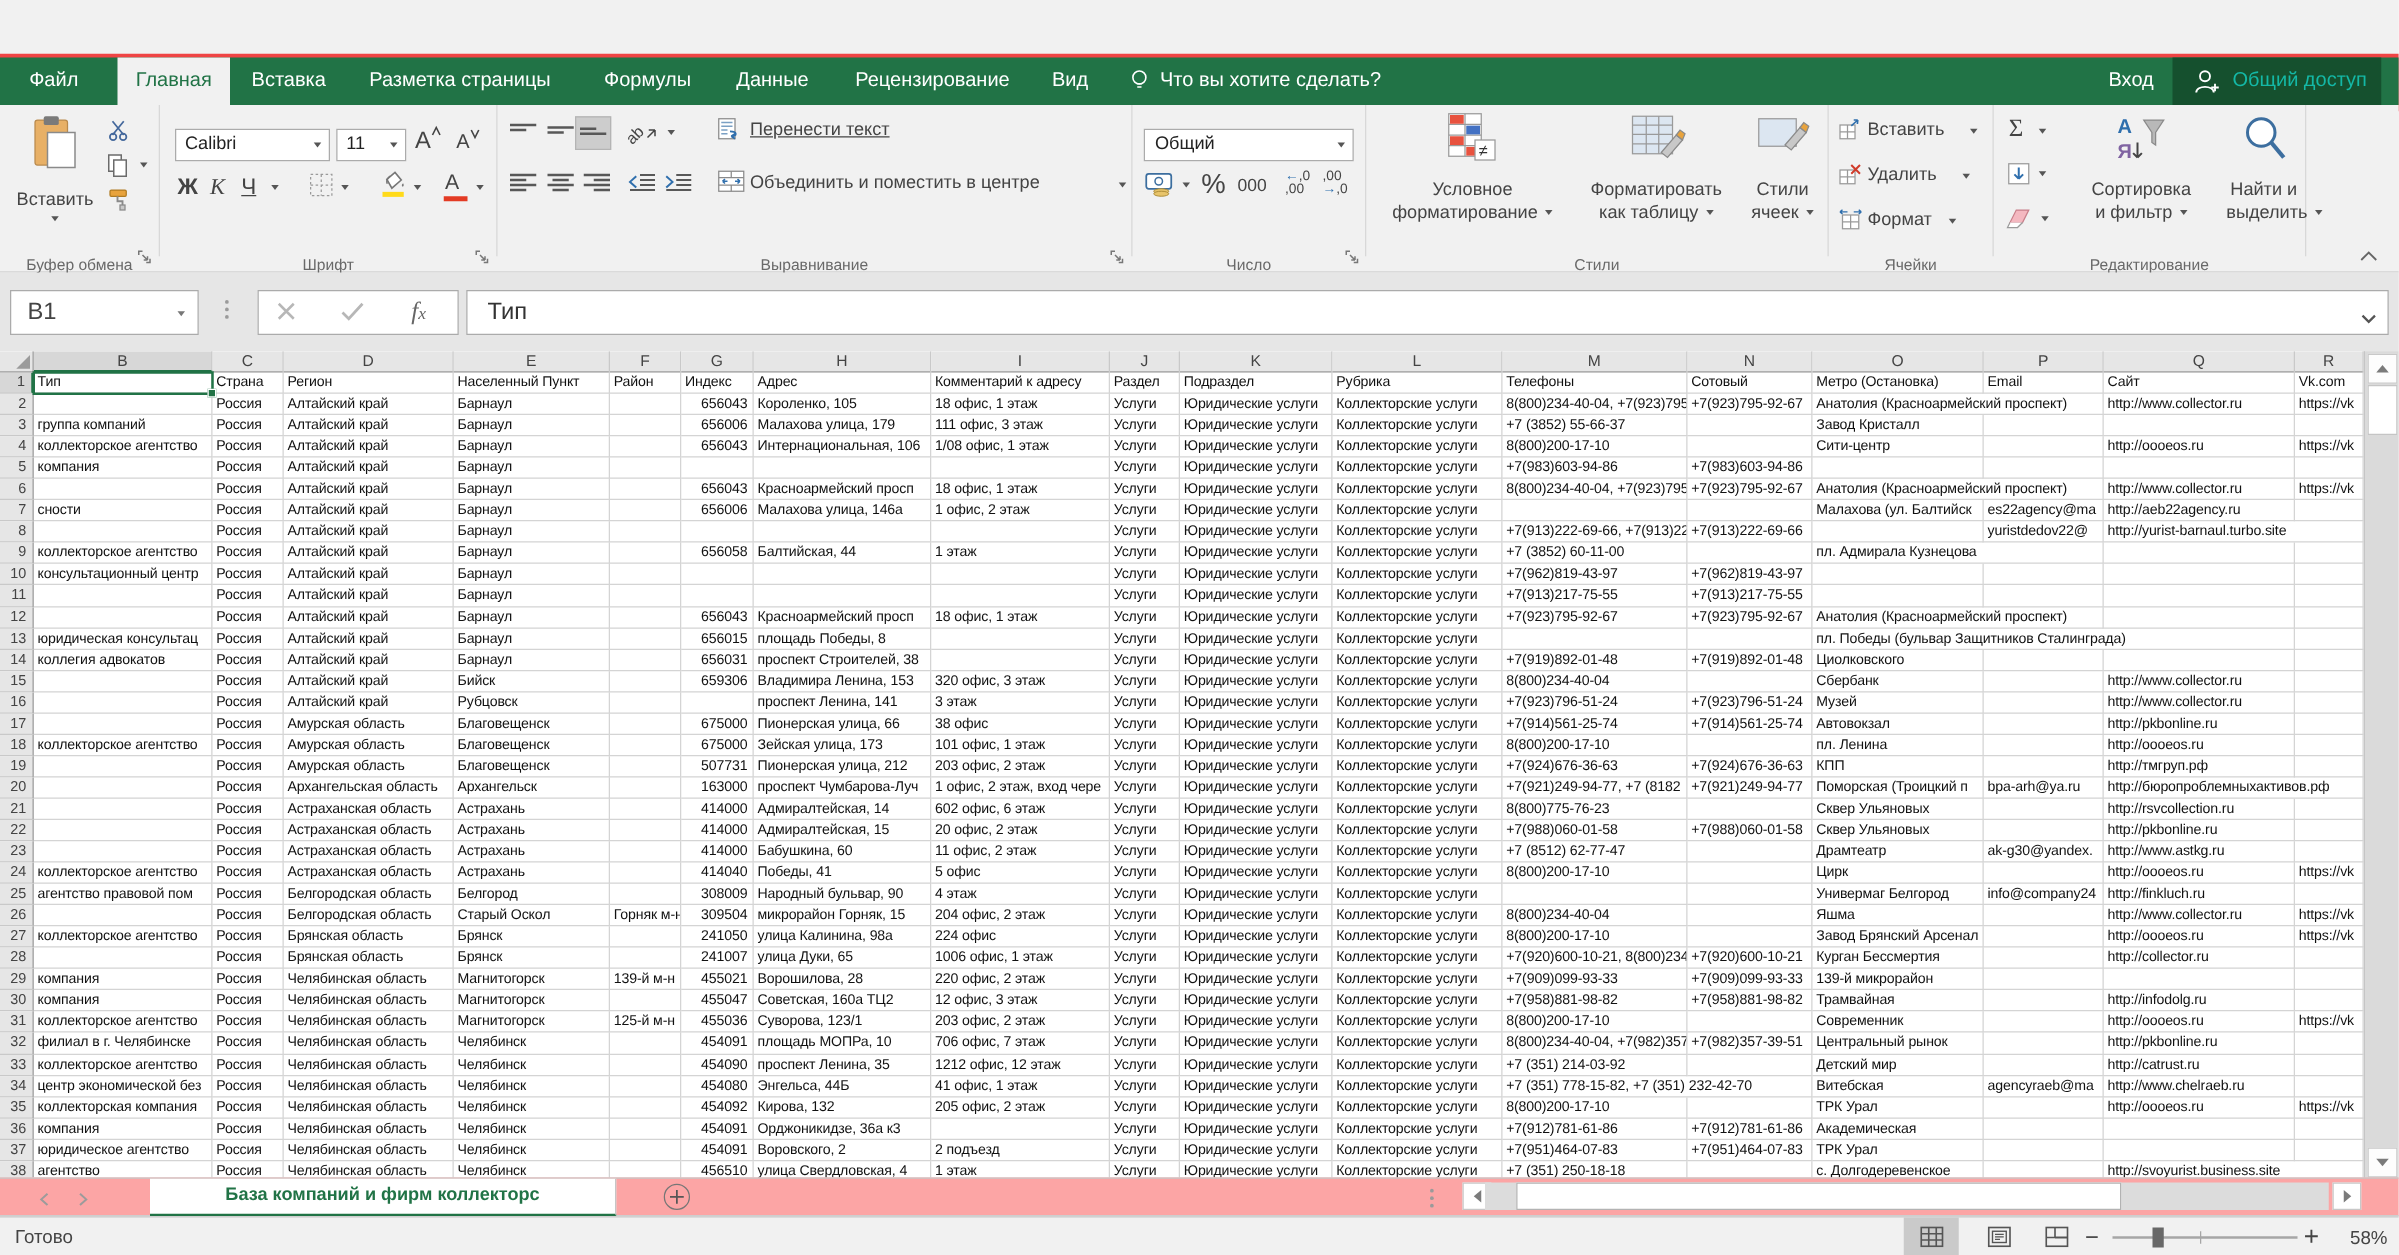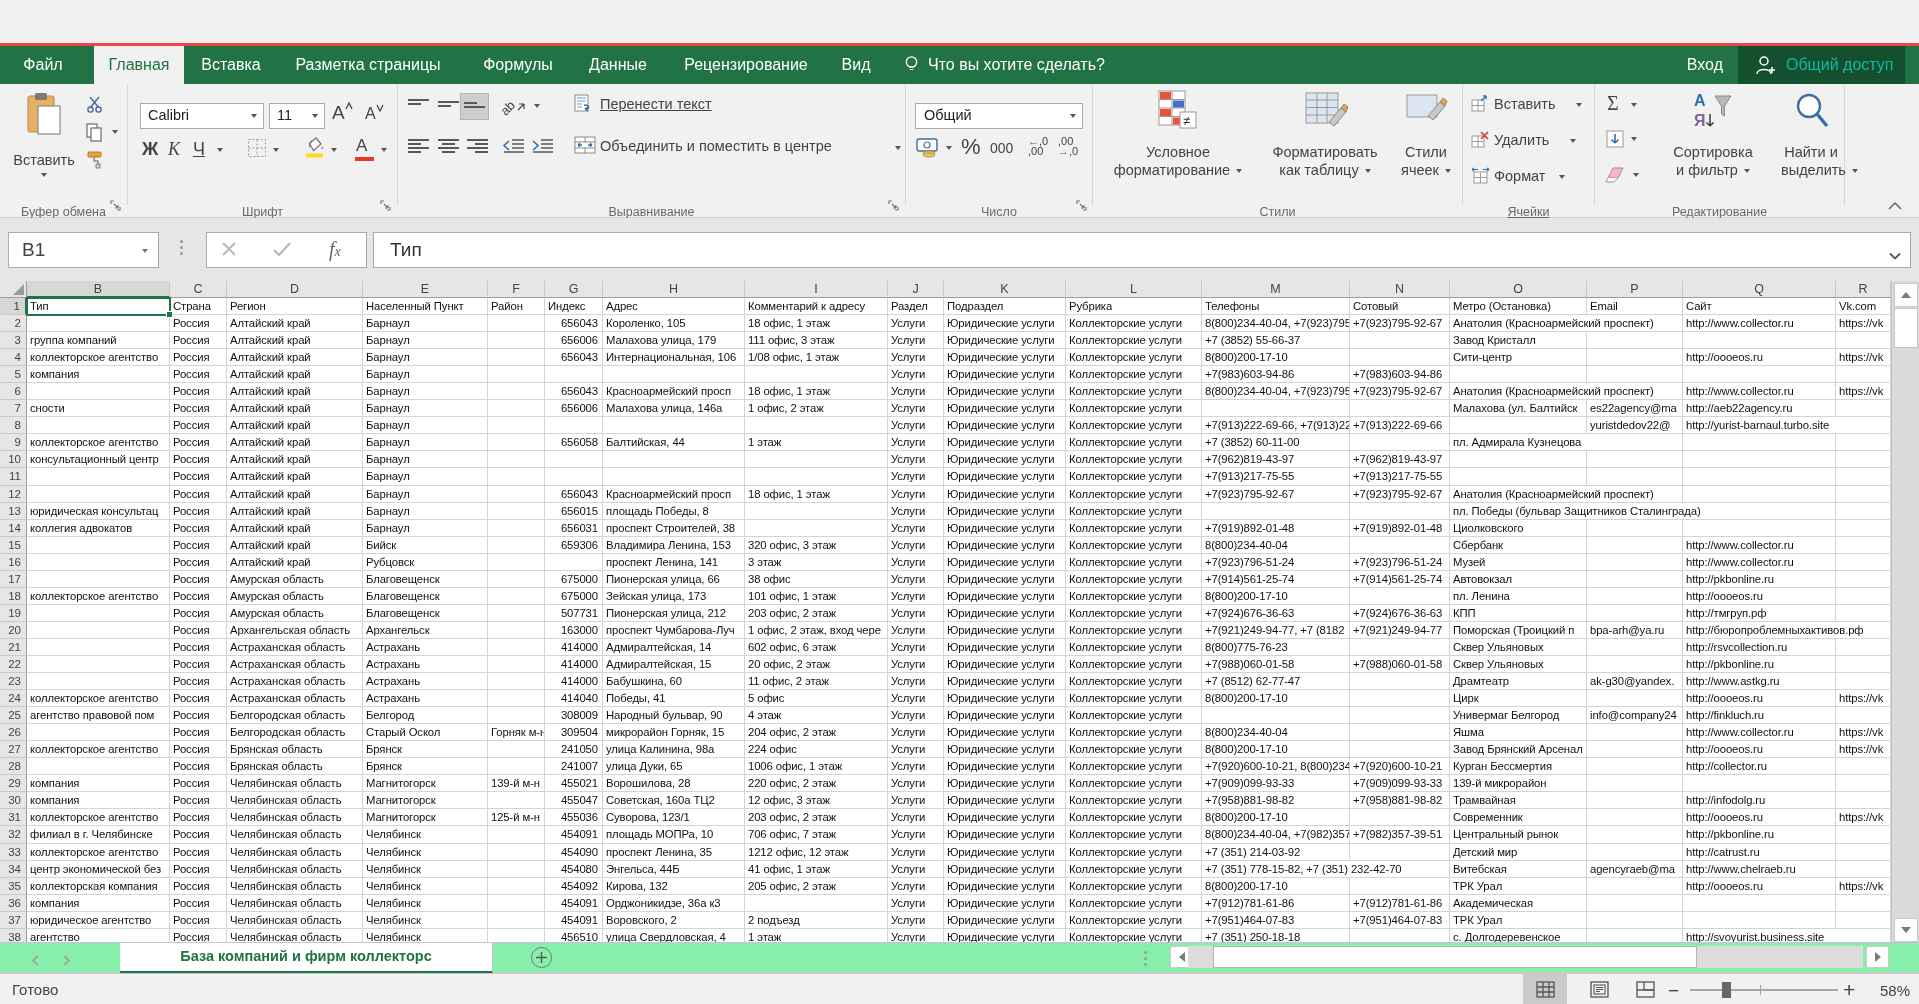--- a/index.html
+++ b/index.html
@@ -72,21 +72,21 @@
   
   #vscroll { left:1891px; top:281px; width:28px; height:661px; background:#dadada; border-left:1px solid #c5c5c5; }
   .sbtn { position:absolute; left:2px; width:24px; background:#fdfdfd; border:1px solid #c8c8c8; display:flex; align-items:center; justify-content:center; }
   .tri-up { width:0; height:0; border-left:5px solid transparent; border-right:5px solid transparent; border-bottom:6px solid #7b7b7b; }
   .tri-dn { width:0; height:0; border-left:5px solid transparent; border-right:5px solid transparent; border-top:6px solid #7b7b7b; }
   .tri-lf { width:0; height:0; border-top:5px solid transparent; border-bottom:5px solid transparent; border-right:6px solid #7b7b7b; }
   .tri-rt { width:0; height:0; border-top:5px solid transparent; border-bottom:5px solid transparent; border-left:6px solid #7b7b7b; }
   #vthumb { position:absolute; left:2px; top:27px; width:24px; height:40px; background:#fff; border:1px solid #c5c5c5; }
 
   
-  #tabbar { left:0; top:942px; width:1919px; height:31px; background:#86efac; border-top:1px solid #c6c6c6; border-bottom:1px solid #cecece; }
+  #tabbar { left:0; top:942px; width:1919px; height:31px; background:#fca5a5; border-top:1px solid #c6c6c6; border-bottom:1px solid #cecece; }
   .navarr { position:absolute; top:9px; }
   #sheettab { position:absolute; left:120px; top:0; width:373px; height:30px; background:#fff; border-right:1px solid #c6c6c6; border-bottom:2px solid #217346; color:#217346; font-weight:bold; font-size:14.5px; text-align:center; line-height:26px; }
   #addsheet { position:absolute; left:531px; top:4px; width:21px; height:21px; border:1px solid #767676; border-radius:50%; color:#565656; font-size:17px; line-height:18px; text-align:center; }
   #hscroll { position:absolute; left:1160px; top:1px; width:740px; height:26px; }
   .hbtn { position:absolute; top:2px; width:23px; height:22px; background:#fff; border:1px solid #c8c8c8; display:flex; align-items:center; justify-content:center; }
   #htrack { position:absolute; left:28px; top:2px; width:675px; height:22px; background:#dcdcdc; }
   #hthumb { position:absolute; left:25px; top:0; width:484px; height:22px; background:#fff; border:1px solid #b3b3b3; }
 
   
   #statusbar { left:0; top:973px; width:1919px; height:31px; background:#f1f1f1; border-top:1px solid #c8c8c8; color:#444; font-size:13.5px; }
@@ -435,21 +435,21 @@
     <span class="dd" style="left:107px;top:55px;"></span>
     <span class="icon16" style="left:8px;top:83px;">
       <svg width="19" height="17" viewBox="0 0 19 17">
           <rect x="3" y="5" width="13" height="11" fill="#fff" stroke="#9a9a9a"></rect>
           <path d="M3 10.5 H16 M9.5 5 V16" stroke="#9a9a9a"></path>
           <path d="M1 2.5 L7 2.5 M1 2.5 L3 .8 M1 2.5 L3 4.2 M18 2.5 L12 2.5 M18 2.5 L16 .8 M18 2.5 L16 4.2" stroke="#2f6fad" stroke-width="1.1" fill="none"></path>
         </svg>
     </span>
     <span class="rtext" style="left:31px;top:84px;">Формат</span>
     <span class="dd" style="left:96px;top:91px;"></span>
-    <div class="glabel" style="bottom:-14px;text-decoration:underline;">Ячейки</div>
+    <div class="glabel" style="bottom:-14px;">Ячейки</div>
   </div>
 
   <div class="rgroup" style="left:1595px;width:250px;">
     <span class="rtext" style="left:12px;top:8px;font-size:20px;font-family:'Liberation Serif',serif;">Σ</span>
     <span class="dd" style="left:36px;top:19px;"></span>
     <span class="icon16" style="left:11px;top:46px;">
       <svg width="19" height="19" viewBox="0 0 19 19">
           <rect x="1" y="1" width="16" height="16" fill="#fff" stroke="#9a9a9a"></rect>
           <path d="M9 4 L9 13 M9 13 L5.5 9.5 M9 13 L12.5 9.5" stroke="#2f6fad" stroke-width="1.6" fill="none"></path>
         </svg>

